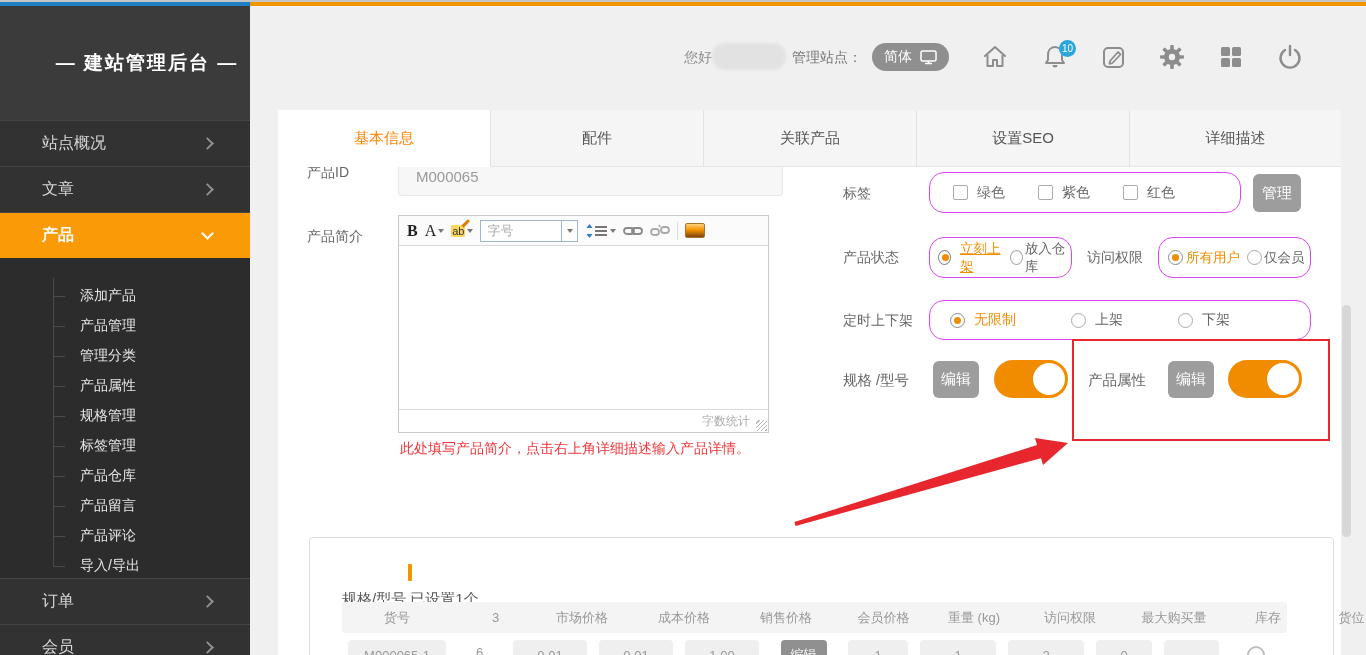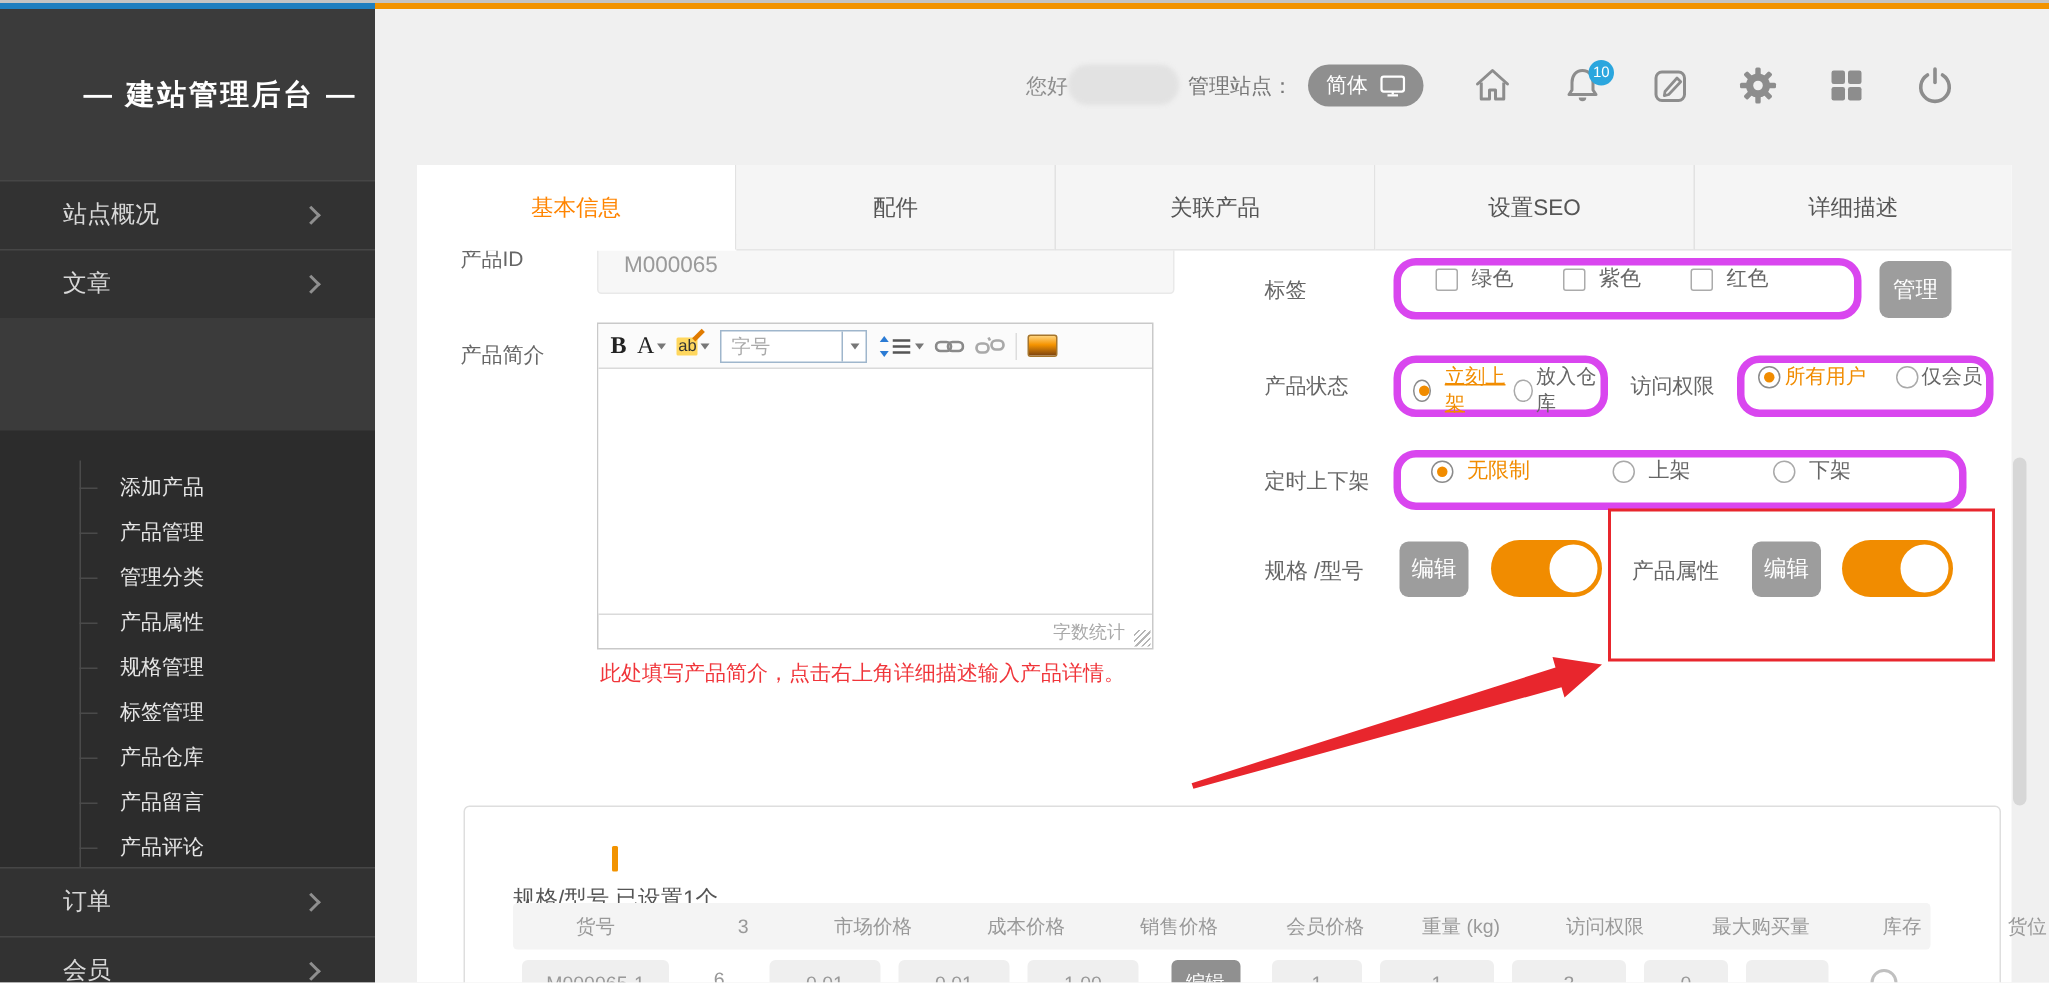--- a/index.html
+++ b/index.html
@@ -14,21 +14,21 @@
   .strip-orange { left:250px; top:2px; width:1116px; height:4px; background:#f29300; }
 
   
   .sidebar { left:0; top:6px; width:250px; height:649px; background:#3b3b3b; }
   .logo { position:absolute; left:0; top:0; width:250px; height:114px; display:flex; align-items:center; justify-content:center; color:#fff; font-size:19px; font-weight:bold; letter-spacing:2px; background:#3b3b3b;padding-left:44px; }
   .menu { position:absolute; left:0; top:114px; width:250px; }
   .menu-item { position:relative; height:46px; background:#323232; border-top:1px solid #464646; color:#d8d8d8; font-size:16px; display:flex; align-items:center; padding-left:42px; cursor:pointer; }
   .menu-item.active { background:#fb9a07; color:#fff; font-weight:bold; }
   .chev { position:absolute; right:38px; width:9px; height:9px; border-right:2px solid #8f8f8f; border-bottom:2px solid #8f8f8f; transform:rotate(-45deg); }
   .menu-item.active .chev { border-color:#fff; transform:rotate(45deg); margin-top:-4px; }
-  .submenu { position:absolute; left:0; top:252px; width:250px; height:326px; background:#2c2c2c;margin-top:29px; }
+  .submenu { position:absolute; left:0; top:252px; width:250px; height:326px; background:#2c2c2c; }
   .tree-line { position:absolute; left:53px; top:20px; width:1px; height:288px; background:#4a4a4a; }
   .sub-item { position:absolute; left:0; width:250px; height:30px; display:flex; align-items:center; color:#e6e6e6; font-size:14px; padding-left:80px; cursor:pointer; }
   .sub-item:before { content:""; position:absolute; left:53px; width:12px; height:1px; background:#4a4a4a; }
   .menu-bottom { position:absolute; left:0; width:250px; height:46px; background:#323232; border-top:1px solid #464646; color:#d8d8d8; font-size:16px; display:flex; align-items:center; padding-left:42px; cursor:pointer; }
 
   
   .tb-text { top:49px; font-size:14px; color:#8e8e8e; }
   .blur-blob { left:712px; top:43px; width:74px; height:27px; background:#e2e2e2; border-radius:13px; filter:blur(1.5px); }
   .lang-pill { left:872px; top:43px; width:77px; height:28px; background:#8f8f8f; border-radius:14px; color:#fff; font-size:14px; display:flex; align-items:center; justify-content:center; gap:8px; cursor:pointer; }
   .top-icon { top:43px; width:28px; height:28px; cursor:pointer; }
@@ -54,21 +54,21 @@
   .fs-select { width:98px; height:22px; background:#fff; border:1px solid #9fb6cc; display:flex; align-items:center; cursor:pointer; }
   .fs-select .ph { flex:1; font-size:13px; color:#aaa; padding-left:6px; }
   .fs-select .dd { width:16px; height:100%; border-left:1px solid #9fb6cc; display:flex; align-items:center; justify-content:center; }
   .lh-icon { display:flex; align-items:center; gap:1px; cursor:pointer; }
   .ed-body { flex:1; background:#fff; cursor:text; }
   .ed-foot { height:23px; border-top:1px solid #dadada; display:flex; align-items:center; justify-content:flex-end; padding-right:18px; font-size:12px; color:#a9a9a9; position:relative; }
   .grip { position:absolute; right:1px; bottom:1px; width:11px; height:11px; background:repeating-linear-gradient(135deg, transparent 0 2px, #b5b5b5 2px 3px); cursor:nwse-resize; }
   .hint { left:400px; top:440px; font-size:14px; color:#f0353a; z-index:1; }
 
   
-  .group-box { position:absolute; border:5px solid #d946ef; border-radius:15px; background:#fff; display:flex; align-items:flex-start; z-index:1; }
+  .group-box { position:absolute; border:1px solid #d946ef; border-radius:15px; background:#fff; display:flex; align-items:center; z-index:1; }
   .cb { width:15px; height:15px; border:1px solid #ababab; border-radius:2px; background:#fff; display:inline-block; cursor:pointer; }
   .opt { display:flex; align-items:center; gap:9px; font-size:14px; color:#666; cursor:pointer; }
   .radio { width:15px; height:15px; border:1px solid #a9a9a9; border-radius:50%; background:#fff; display:inline-block; position:relative; cursor:pointer; }
   .radio.sel { border-color:#8b8b8b; }
   .radio.sel:after { content:""; position:absolute; left:3px; top:3px; width:7px; height:7px; border-radius:50%; background:#f18c00; }
   .sel-text { color:#f18c00; }
   .gbtn { position:absolute; background:#9d9d9d; color:#fff; font-size:15px; border:none; border-radius:6px; display:flex; align-items:center; justify-content:center; cursor:pointer; z-index:1; }
   .toggle { position:absolute; width:72px; height:38px; background:#f18c00; border-radius:19px; cursor:pointer; z-index:1; }
   .toggle .knob { position:absolute; right:-2px; top:0; width:38px; height:38px; border-radius:50%; background:#fff; border:3px solid #f18c00; }
 
@@ -102,20 +102,24 @@
 
   <aside class="abs sidebar">
     <div class="logo">— 建站管理后台 —</div>
     <nav class="menu">
       <div class="menu-item">
         <span>站点概况</span>
         <span class="chev"></span>
       </div>
       <div class="menu-item">
         <span>文章</span>
+        <span class="chev"></span>
+      </div>
+      <div class="menu-item active">
+        <span>产品</span>
         <span class="chev"></span>
       </div>
     </nav>
     <div class="submenu">
       <div class="tree-line"></div>
       <div class="sub-item" style="top:23px">
           <span>添加产品</span>
         </div>
       <div class="sub-item" style="top:53px">
           <span>产品管理</span>
@@ -306,21 +310,21 @@
         <span class="radio sel"></span>
         <span class="sel-text" style="text-decoration:underline">立刻上架</span>
       </label>
     <label class="opt" style="font-size:13.5px; gap:2px">
         <span class="radio"></span>
         <span>放入仓库</span>
       </label>
   </div>
 
   <span class="abs flabel" style="left:1087px; top:249px">访问权限</span>
-  <div class="group-box" style="left:1158px; top:237px; width:171px; height:41px; padding-left:9px; gap:20px">
+  <div class="group-box" style="left:1158px; top:237px; width:153px; height:41px; padding-left:9px; gap:7px">
     <label class="opt" style="font-size:13.5px; gap:3px">
         <span class="radio sel"></span>
         <span class="sel-text">所有用户</span>
       </label>
     <label class="opt" style="font-size:13.5px; gap:2px">
         <span class="radio"></span>
         <span>仅会员</span>
       </label>
   </div>
 

